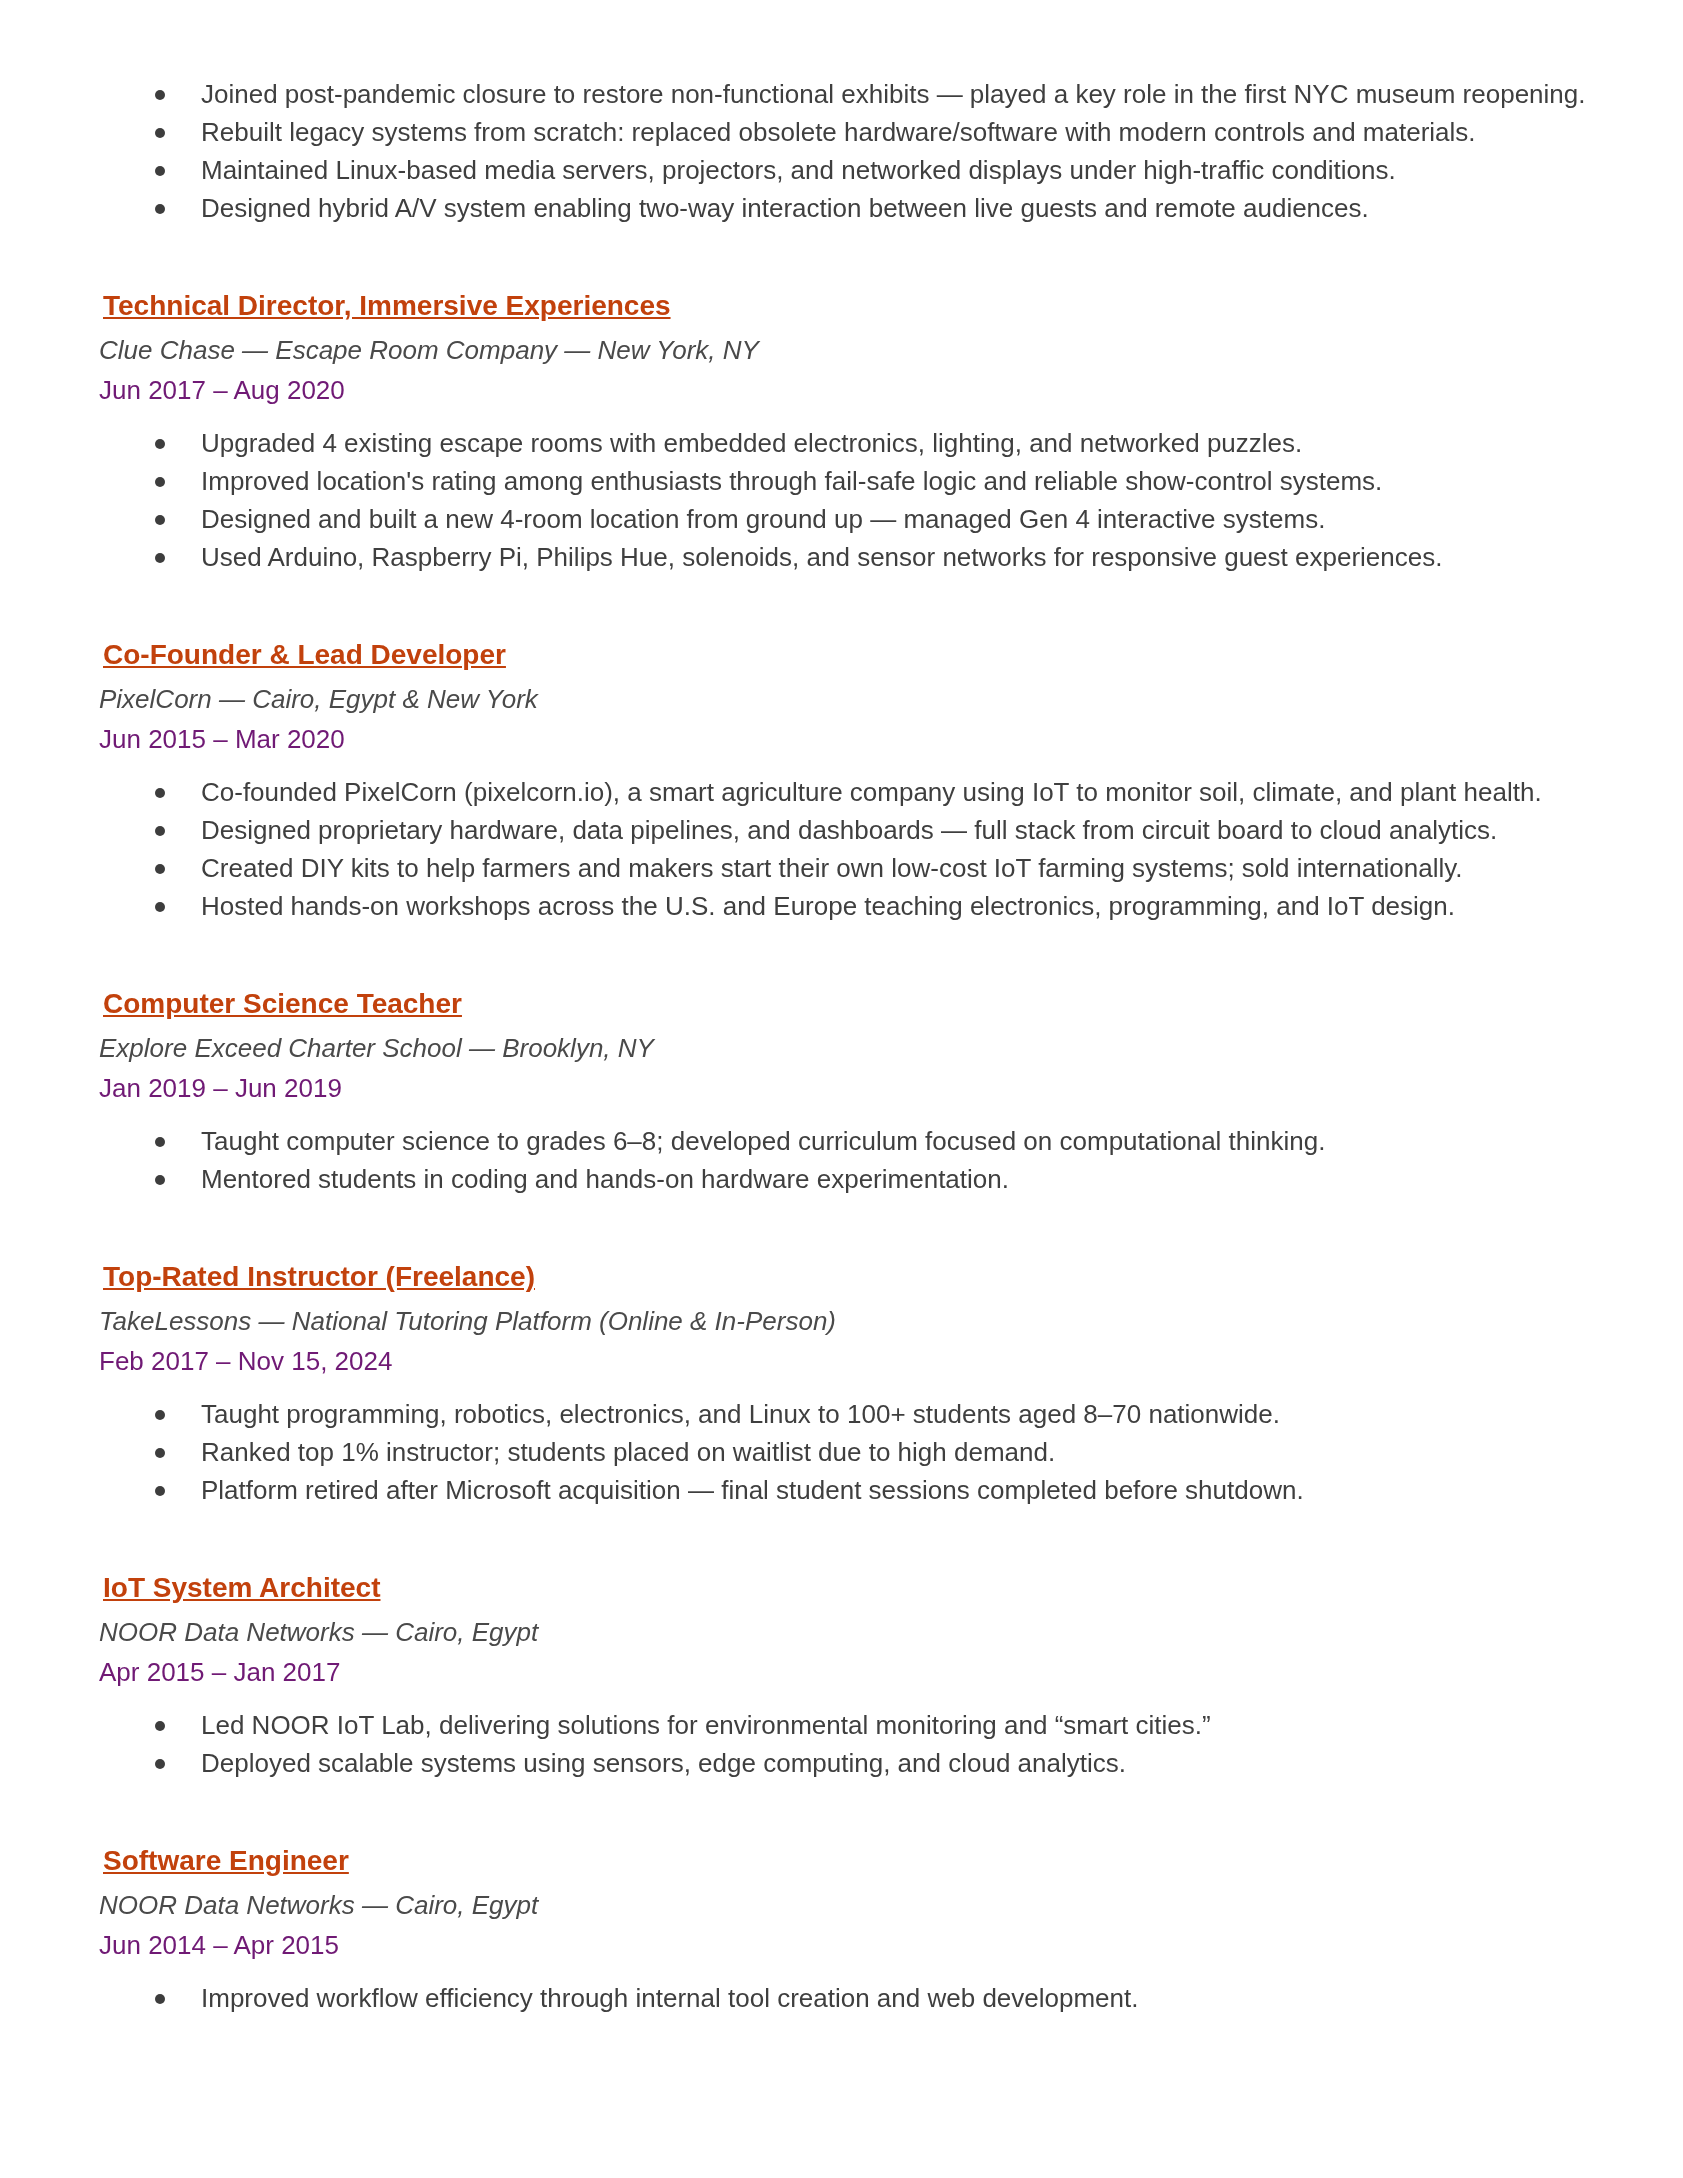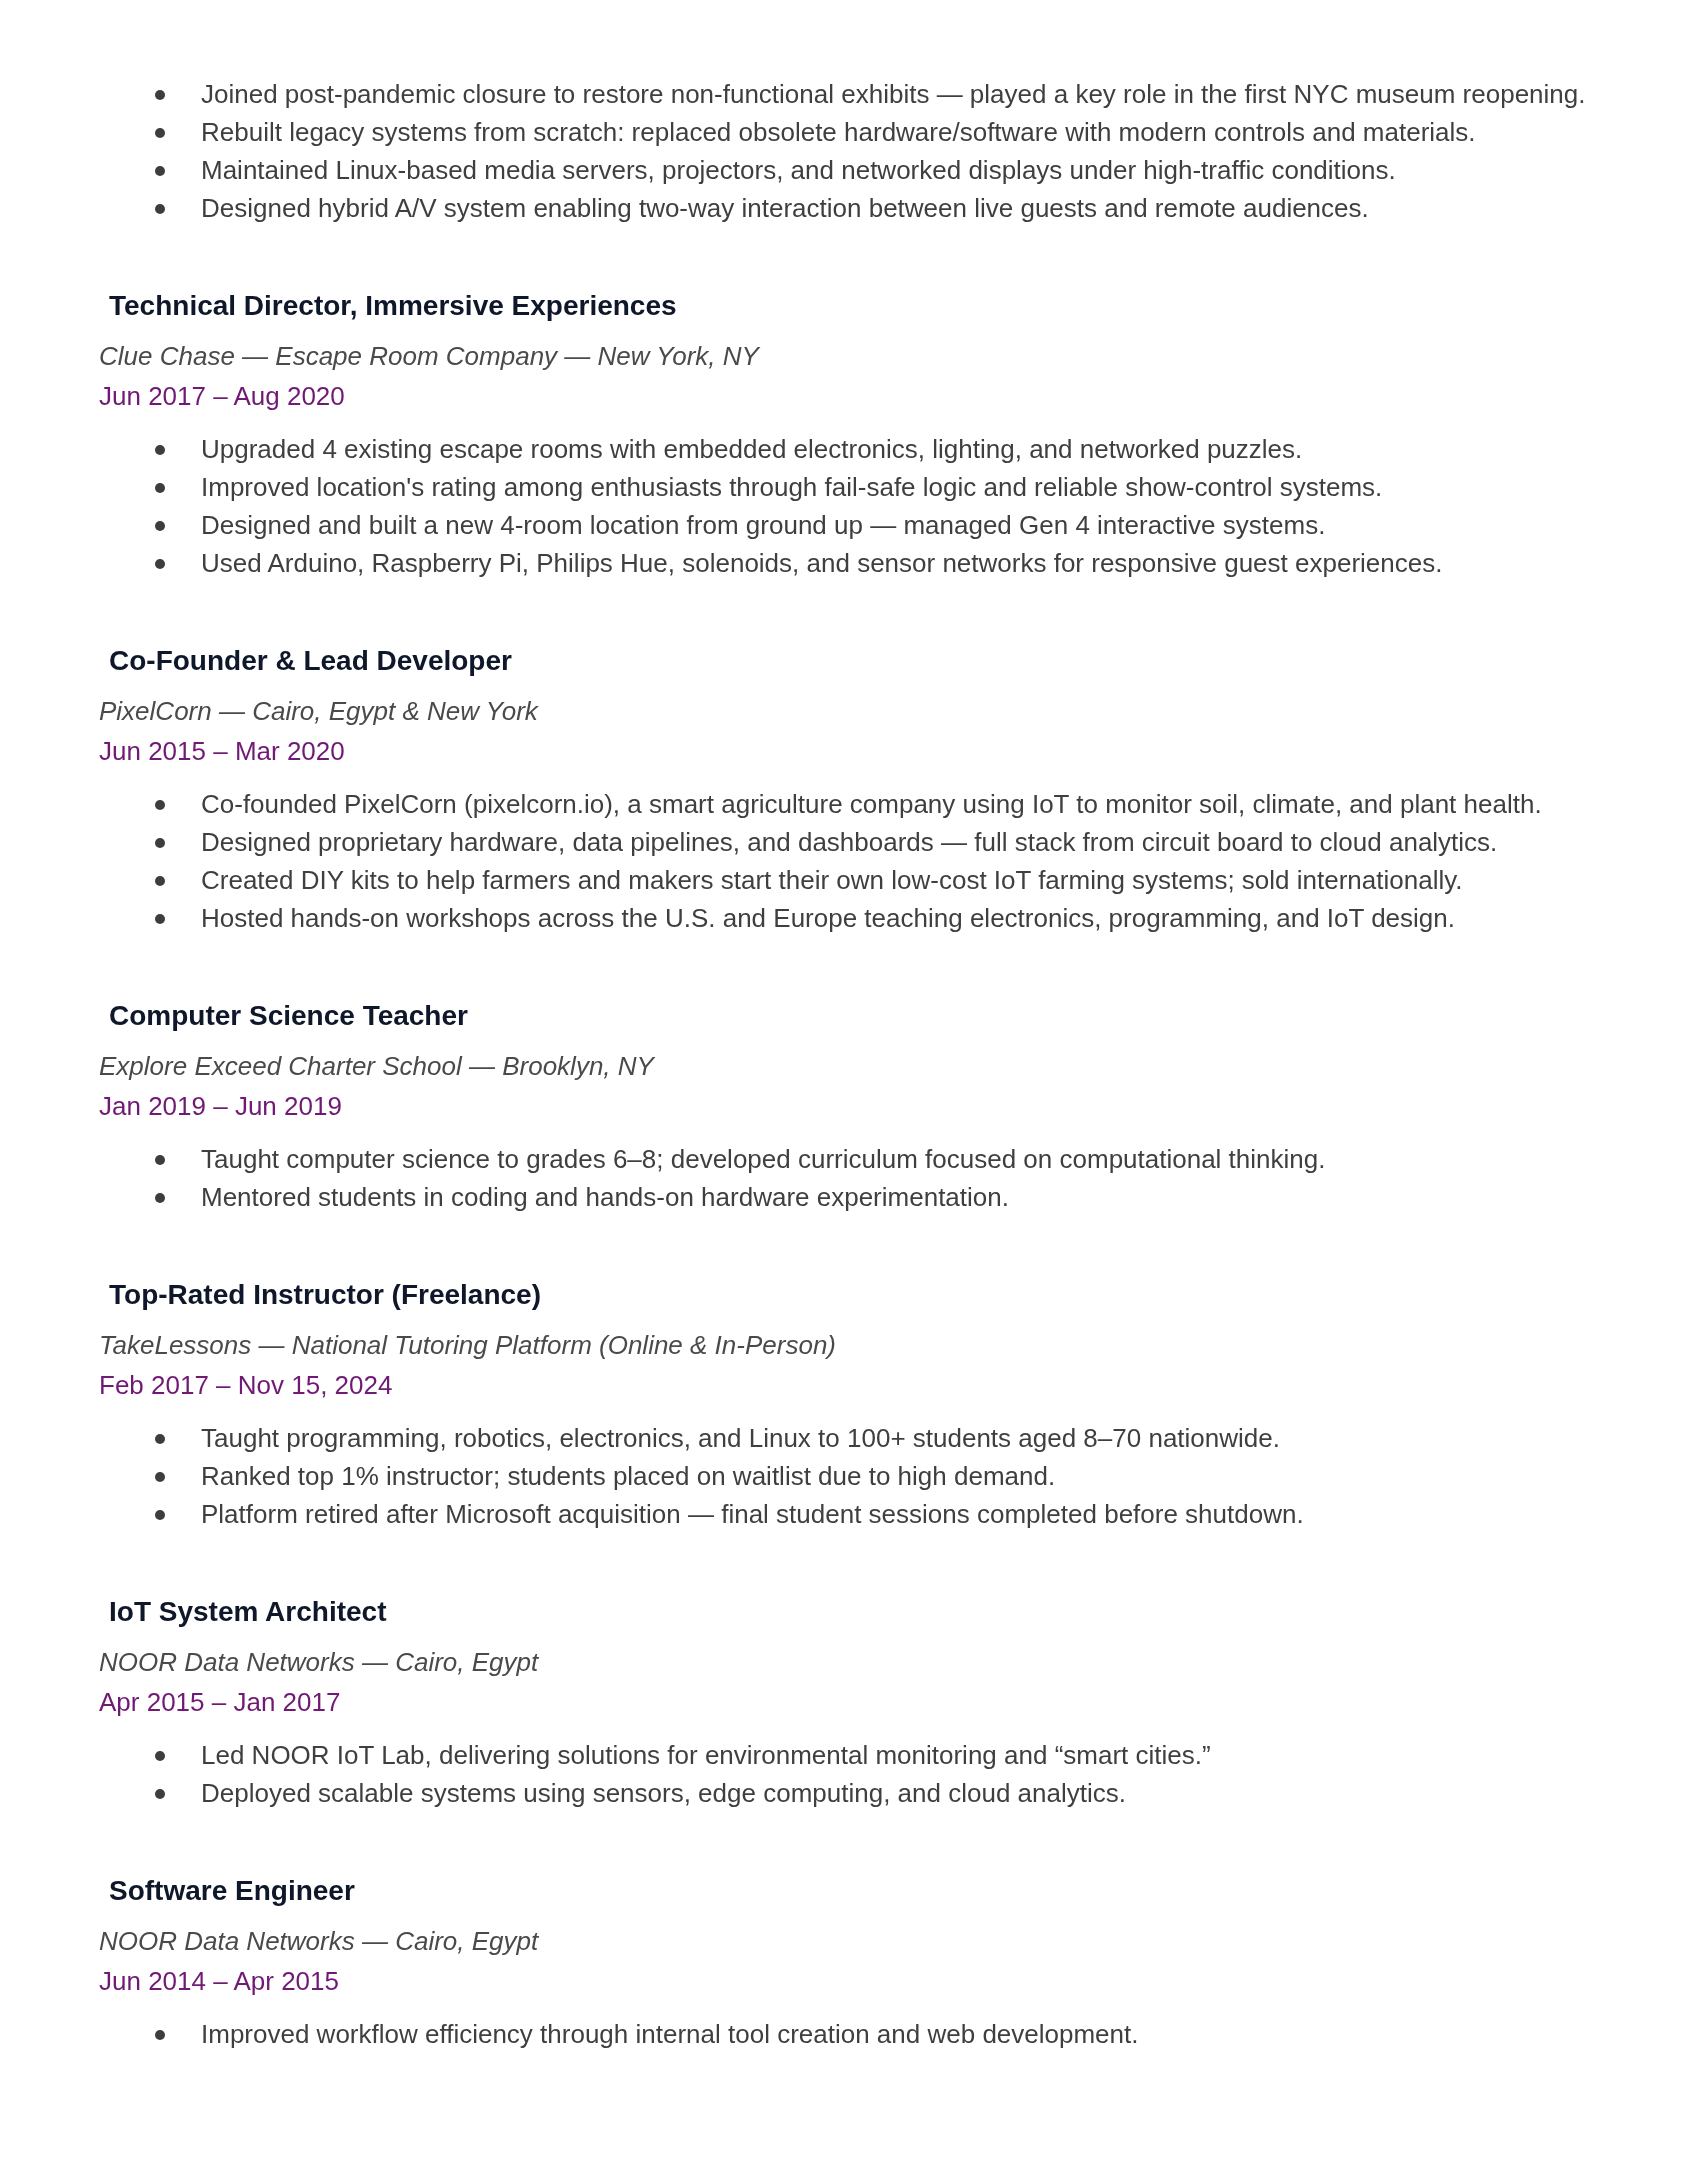--- a/index.html
+++ b/index.html
@@ -38,25 +38,26 @@
     top: 15px;
     width: 10px;
     height: 10px;
     border-radius: 50%;
     background: #3d3d3d;
   }
   .job {
     margin-top: 59px;
   }
   .job-title {
-    margin: 10px;
+    margin: 4px;
     font-size: 28px;
     font-weight: 700;
     line-height: 40px;
-    color: #0f172a;
+    color: #c2410c;
+    text-decoration: underline;
   }
   .job-company {
     margin: 0;
     font-style: italic;
     line-height: 40px;
     color: #4a4a4a;
   }
   .job-dates {
     margin: 0 0 14px 0;
     line-height: 40px;

